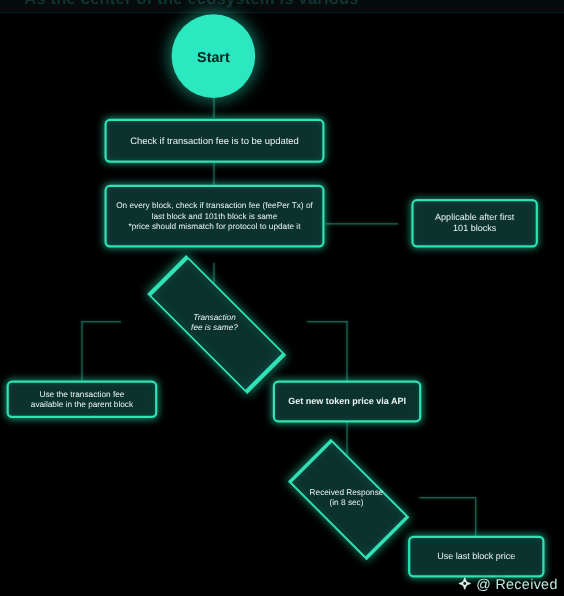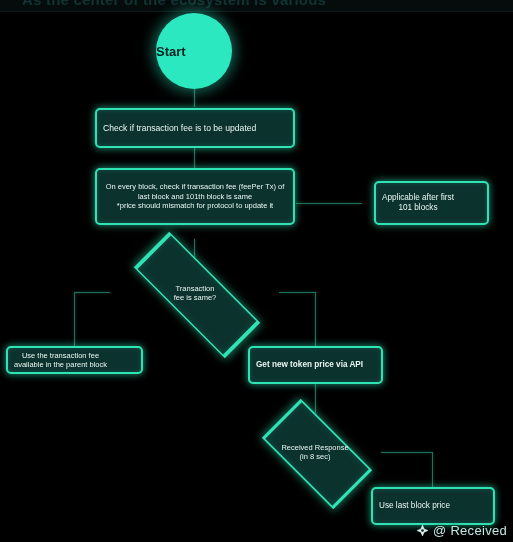--- a/index.html
+++ b/index.html
@@ -39,20 +39,21 @@
     opacity: .85;
     line-height: 18px;
   }
 
   
   .node {
     position: absolute;
     box-sizing: border-box;
     display: flex;
     align-items: center;
+    justify-content: center;
     text-align: center;
     color: #e9f6f2;
     background: #0c322e;
   }
 
   .box {
     border: 2px solid #2fe3b4;
     border-radius: 5px;
     box-shadow: 0 0 7px 1px rgba(47,227,180,0.55),
                 inset 0 0 5px rgba(47,227,180,0.18);
@@ -160,27 +161,27 @@
 *price should mismatch for protocol to update it</span>
   </div>
 
   <div class="node box t-md" style="left:374px; top:181px; width:115px; height:44px; white-space:pre-line;">
     <span>Applicable after first
 101 blocks</span>
   </div>
 
   <div class="diamond-wrap" style="left:108px; top:259px; width:174px; height:68px;">
     <div class="diamond-shape" style="width:62px; height:62px; margin-left:-31px; margin-top:-31px; transform:rotate(45deg) scaleX(1.95) scaleY(0.76);"></div>
-    <div class="diamond-label t-sm" style="white-space:pre-line;">
+    <div class="diamond-label t-sm" style="white-space:pre-line;font-style:italic;">
       <span>Transaction
 fee is same?</span>
     </div>
   </div>
 
-  <div class="node box t-sm" style="left:6px; top:346px; width:137px; height:28px; white-space:pre-line;">
+  <div class="node box t-sm" style="left:6px; top:346px; width:137px; height:34px; white-space:pre-line;">
     <span>Use the transaction fee
 available in the parent block</span>
   </div>
 
   <div class="node box t-md" style="left:248px; top:346px; width:135px; height:38px;font-weight:bold;">
     <span>Get new token price via API</span>
   </div>
 
   <div class="diamond-wrap" style="left:247px; top:415px; width:136px; height:74px;">
     <div class="diamond-shape" style="width:60px; height:60px; margin-left:-30px; margin-top:-30px; transform:rotate(45deg) scaleX(1.58) scaleY(0.86);"></div>

